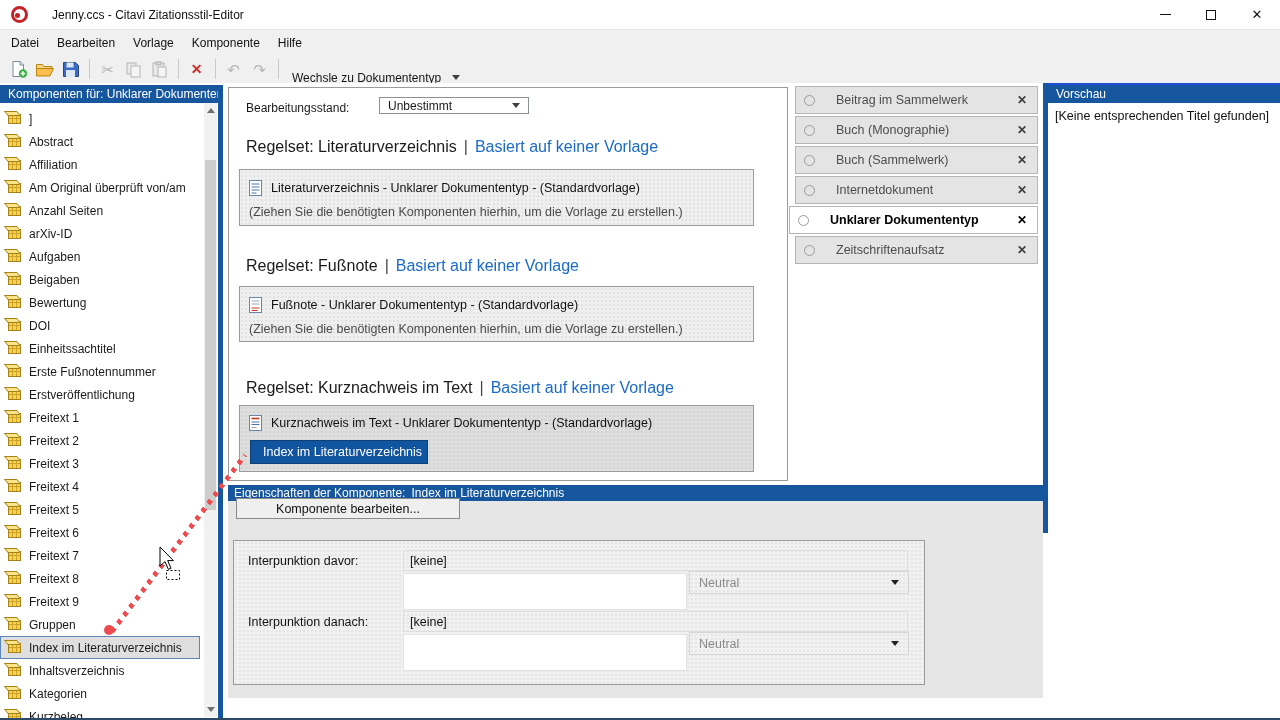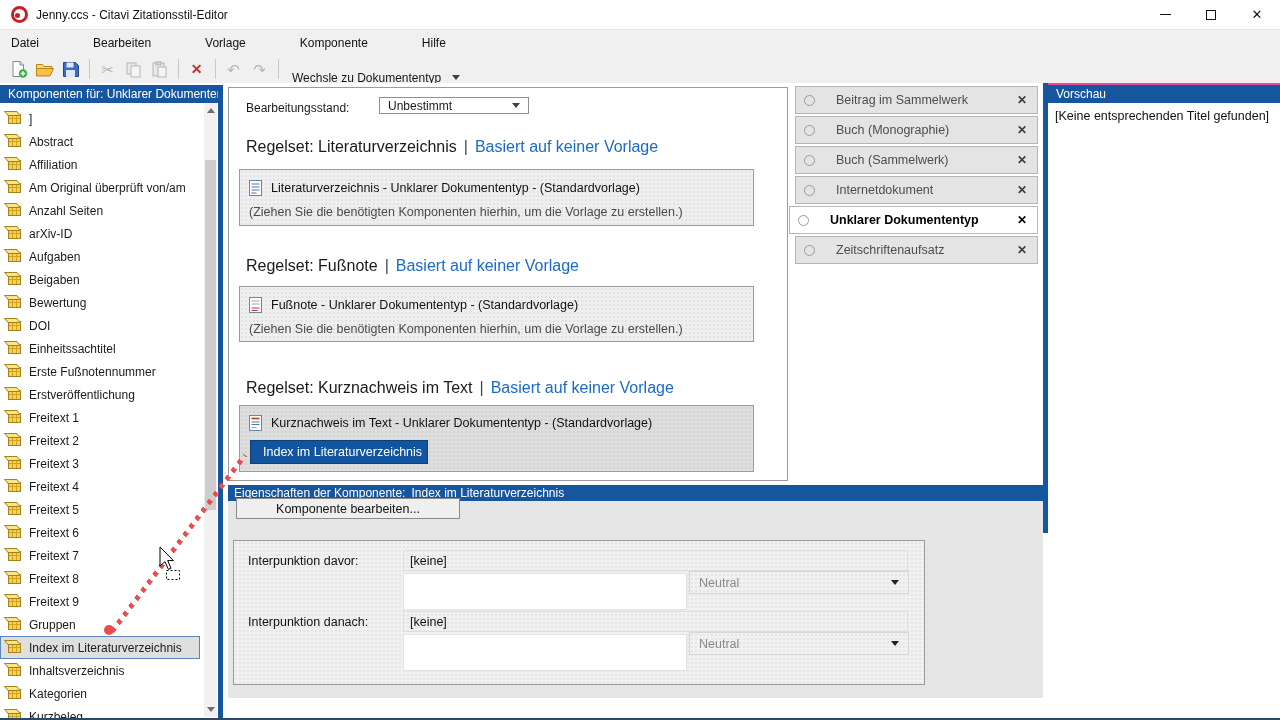--- a/index.html
+++ b/index.html
@@ -3,29 +3,29 @@
 <meta charset="utf-8">
 <style>
   * { margin:0; padding:0; box-sizing:border-box; }
   html,body { width:1280px; height:720px; overflow:hidden; }
   body { font-family:"Liberation Sans", sans-serif; font-size:12px; color:#1a1a1a; background:#fff; position:relative; }
 
   
   .titlebar { position:absolute; left:0; top:0; width:1280px; height:30px; background:#fff; border-bottom:1px solid #e5e5e5; display:flex; align-items:center; }
   .app-logo { width:17px; height:17px; margin:0 8px 0 11px; border:3px solid #c42027; border-radius:50%; position:relative; }
   .app-logo::after { content:""; position:absolute; left:1px; top:4px; width:5px; height:5px; background:#c42027; border-radius:50%; }
-  .win-title { font-size:12px; color:#111; }
+  .win-title { font-size:12px; color:#111;margin-left:16px; }
   .win-controls { margin-left:auto; display:flex; height:30px; }
   .win-btn { width:46px; height:30px; display:flex; align-items:center; justify-content:center; }
   .glyph-min { width:11px; height:1px; background:#111; }
   .glyph-max { width:10px; height:10px; border:1px solid #111; }
   .glyph-close { font-size:13px; color:#111; line-height:1; }
 
   
-  .menubar { position:absolute; left:0; top:30px; width:1280px; height:25px; background:#f0f0f0; display:flex; align-items:center; padding-left:2px;gap:36px; }
+  .menubar { position:absolute; left:0; top:30px; width:1280px; height:25px; background:#f0f0f0; display:flex; align-items:center; padding-left:2px; }
   .menu-item { padding:4px 9px; color:#111; }
 
   
   .toolbar { position:absolute; left:0; top:55px; width:1280px; height:28px; background:#f0f0f0; display:flex; align-items:center; padding-left:6px; }
   .tb-btn { width:25px; height:24px; display:flex; align-items:center; justify-content:center; margin-right:1px; }
   .tb-sep { width:1px; height:20px; background:#c9c9c9; margin:0 5px; }
   .tb-glyph { font-size:15px; line-height:1; }
   .disabled { color:#b5b5b5; }
   .red-x { color:#cf2a27; font-weight:700; font-size:14px; }
   .tb-dd { display:flex; align-items:center; gap:11px; padding:4px 8px; color:#161616;margin-top:17px; }
@@ -74,21 +74,21 @@
 
   
   .doc-tabs { position:absolute; left:795px; top:3px; width:243px; }
   .doc-tab { position:relative; height:28px; margin-bottom:2px; background:#e4e4e4; border:1px solid #b5b5b5; display:flex; align-items:center; padding:0 10px 0 8px; color:#4d4d4d; font-size:12.5px;gap:13px; }
   .doc-tab.active { background:#fff; color:#000; margin-left:-6px; width:249px; font-weight:600; }
   .radio { width:11px; height:11px; border:1px solid #9a9a9a; border-radius:50%; background:transparent; margin-right:8px; flex:0 0 11px; }
   .tab-close { margin-left:auto; font-weight:700; font-size:12px; color:#3d3d3d; }
   .doc-tab.active .tab-close { color:#000; }
 
   
-  .preview { position:absolute; left:1043px; top:0; width:237px; height:450px; border-left:5px solid #15569E; background:#ec4899; }
+  .preview { position:absolute; left:1043px; top:0; width:237px; height:450px; border-left:5px solid #15569E; background:#1d4ed8; }
   .preview-header { position:absolute; left:0; top:2px; width:232px; height:18px; line-height:18px; padding-left:8px; }
   .preview-body { position:absolute; left:0; top:20px; width:232px; bottom:0; background:#fff; padding:6px 4px 0 7px; font-size:12.5px; color:#111; }
 
   
   .props { position:absolute; left:228px; top:402px; width:815px; height:213px; background:#e6e6e6; }
   .props-header { position:absolute; left:0; top:0; width:815px; height:16px; line-height:16px; padding-left:6px; font-size:12px; display:flex; gap:6px; }
   .props-btn { position:absolute; left:8px; top:13px; width:224px; height:21px; background:#efefef; border:1px solid #8a8a8a; font-size:12.5px; display:flex; align-items:center; justify-content:center; color:#111; }
   .groupbox { position:absolute; left:5px; top:55px; width:692px; height:145px; border:1px solid #9b9b9b; background-color:#f1f1f1;
     background-image:radial-gradient(circle, rgba(0,0,0,0.05) 1px, transparent 1.2px); background-size:4px 4px; }
   .gb-label { position:absolute; left:14px; font-size:12.5px; color:#111; }

